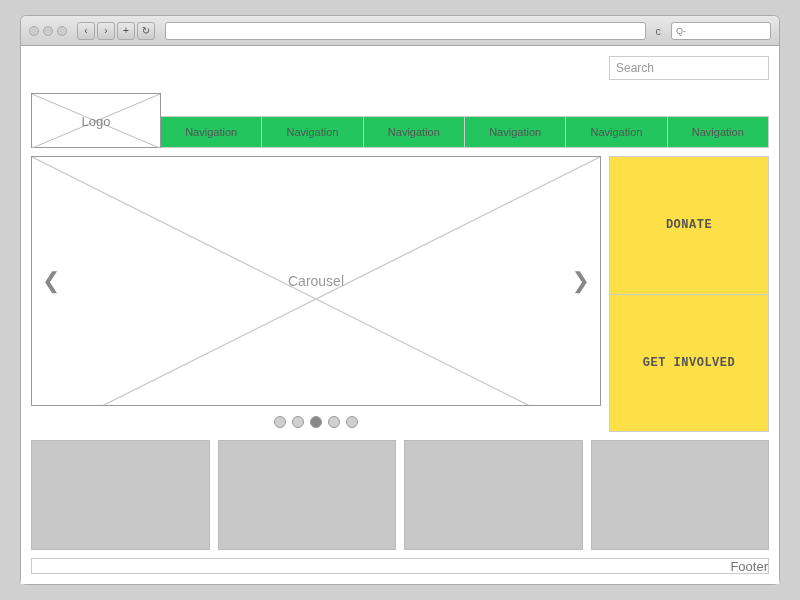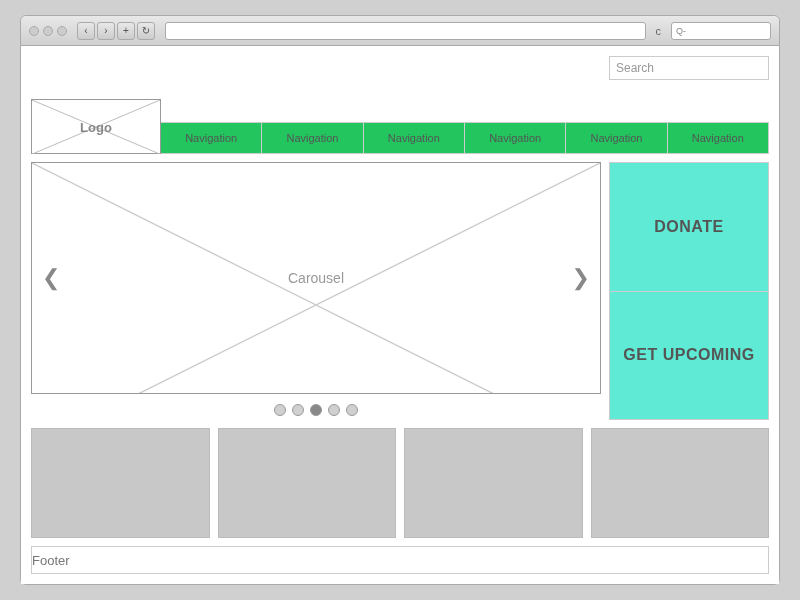--- a/index.html
+++ b/index.html
@@ -103,21 +103,21 @@
       overflow: hidden;
       display: flex;
       flex-direction: column;
       gap: 8px;
     }
 
     
     .page-header {
       display: flex;
       flex-direction: column;
-      gap: 15px;
+      gap: 9px;
     }
 
     .header-top {
       display: flex;
       justify-content: flex-end;
       margin-bottom: 4px;
     }
 
     .search-box {
       width: 160px;
@@ -140,21 +140,20 @@
       gap: 0;
     }
 
     .logo-box {
       width: 130px;
       height: 55px;
       border: 1px solid #999;
       background: white;
       position: relative;
       flex-shrink: 0;
-      font-weight: bold;
     }
 
     .logo-box .logo-x {
       position: absolute;
       top: 0; left: 0; right: 0; bottom: 0;
     }
 
     .logo-box .logo-x line {
       stroke: #bbb;
       stroke-width: 1;
@@ -271,29 +270,30 @@
       display: flex;
       flex-direction: column;
       gap: 0;
       border: 1px solid #ccc;
     }
 
     .sidebar-btn {
       flex: 1;
       border: none;
       border-bottom: 1px solid #ccc;
-      background: #5eead4;
-      font-size: 16px;
+      background: #fde047;
+      font-size: 12px;
       font-weight: bold;
       color: #555;
       cursor: pointer;
       display: flex;
       align-items: center;
       justify-content: center;
       letter-spacing: 0.5px;
+      font-family: Liberation Mono, monospace;
     }
 
     .sidebar-btn:last-child {
       border-bottom: none;
     }
 
     
     .bottom-cards {
       display: flex;
       gap: 8px;
@@ -302,24 +302,24 @@
     .card {
       flex: 1;
       height: 110px;
       background: #c8c8c8;
       border: 1px solid #bbb;
     }
 
     
     .page-footer {
       border: 1px solid #ccc;
-      height: 28px;
-      display: flex;
-      align-items: center;
-      justify-content: flex-start;
+      height: 16px;
+      display: flex;
+      align-items: center;
+      justify-content: flex-end;
       background: white;
       font-size: 13px;
       color: #777;
     }
   </style>
 </head>
 <body>
 
 <div class="browser-window">
 
@@ -385,21 +385,21 @@
           <div class="dot"></div>
           <div class="dot"></div>
           <div class="dot active"></div>
           <div class="dot"></div>
           <div class="dot"></div>
         </div>
       </div>
 
       <div class="sidebar-buttons">
         <button class="sidebar-btn">DONATE</button>
-        <button class="sidebar-btn">GET UPCOMING</button>
+        <button class="sidebar-btn">GET INVOLVED</button>
       </div>
     </div>
 
     <div class="bottom-cards">
       <div class="card"></div>
       <div class="card"></div>
       <div class="card"></div>
       <div class="card"></div>
     </div>
 

